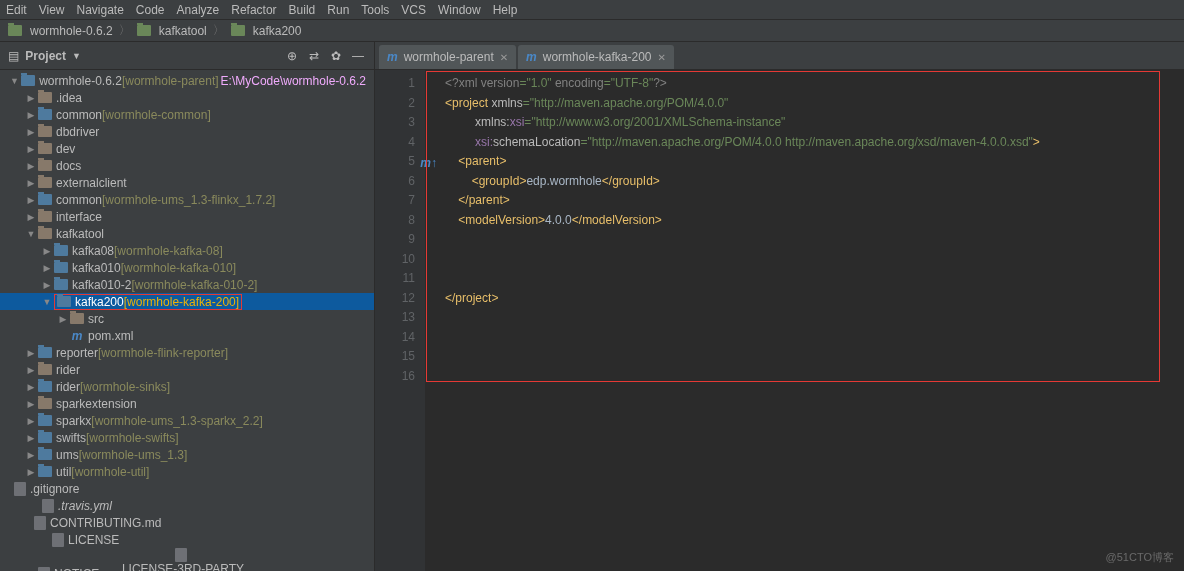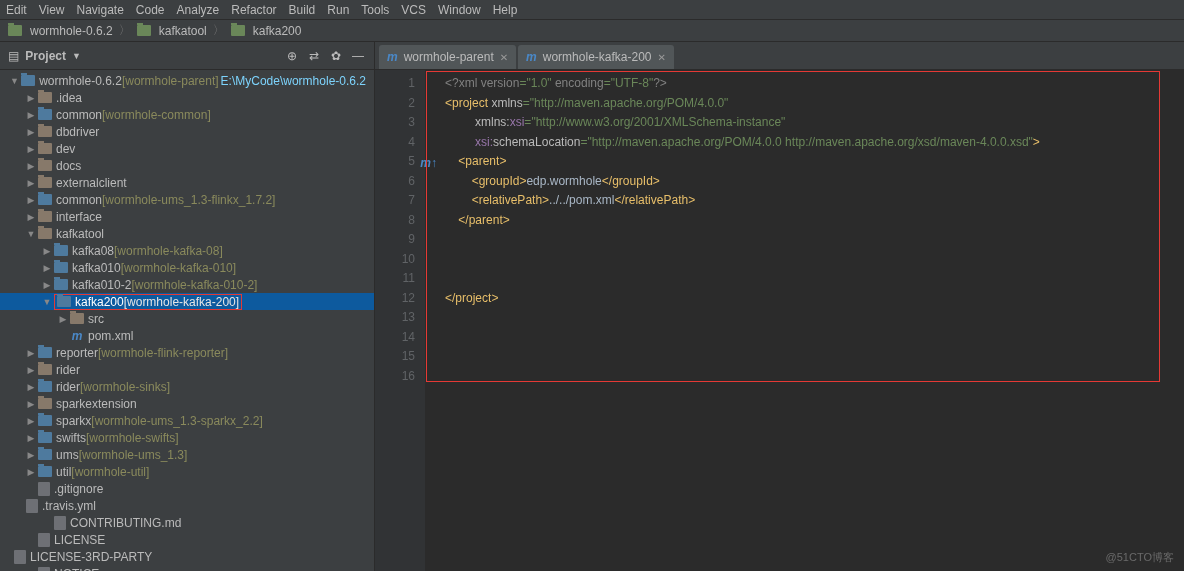--- a/index.html
+++ b/index.html
@@ -12,30 +12,30 @@
 .navbar .sep { color:#777; margin:0 2px; }
 .main { display:flex; height:calc(100% - 42px); }
 .sidebar { width:375px; background:#3c3f41; border-right:1px solid #2b2b2b; display:flex; flex-direction:column; }
 .side-head { height:28px; display:flex; align-items:center; padding:0 8px; border-bottom:1px solid #2b2b2b; gap:6px; }
 .side-head .title { font-weight:bold; }
 .side-head .flex { flex:1; }
 .side-head .ico { width:16px; height:16px; display:flex; align-items:center; justify-content:center; color:#bbb; cursor:pointer; }
 .tree { flex:1; overflow:auto; padding:2px 0; }
 .tree-row { display:flex; align-items:center; height:17px; padding-right:8px; cursor:pointer; white-space:nowrap; }
 .tree-row.selected { background:#0d5a9e; color:#fff; }
-.tree-row.selected .mod { color:#e5e5e5; }
+.tree-row.selected .mod { color:#eab308; }
 .tw { width:14px; display:inline-flex; justify-content:center; color:#888; font-size:9px; }
 .fold { width:14px; height:11px; background:#87796a; border-radius:1px; display:inline-block; margin-right:4px; position:relative; flex-shrink:0; }
 .fold::before { content:""; position:absolute; top:-2px; left:0; width:6px; height:2px; background:#87796a; }
 .fold.mod-f { background:#4e7a9e; }
 .fold.mod-f::before { background:#4e7a9e; }
 .file-i { width:12px; height:14px; background:#6e7075; border-radius:1px; display:inline-block; margin-right:4px; flex-shrink:0; }
 .file-i.m { background:transparent; color:#4a88c7; font-weight:bold; font-style:italic; width:14px; text-align:center; }
 .mod { color:#8a8a5c; }
-.path { color:#7dd3fc; margin-left:2px;text-align:right; }
+.path { color:#f0abfc; margin-left:2px;text-align:right; }
 .redbox { border:1px solid #e53935; }
 .editor { flex:1; display:flex; flex-direction:column; background:#2b2b2b; }
 .tabs { height:28px; display:flex; align-items:flex-end; background:#3c3f41; border-bottom:1px solid #2b2b2b; padding-left:4px; gap:2px; }
 .tab { height:24px; display:flex; align-items:center; padding:0 8px; background:#515658; border-radius:3px 3px 0 0; gap:6px; color:#bbb; cursor:pointer; }
 .tab .m { color:#4a88c7; font-weight:bold; font-style:italic; }
 .tab .x { color:#999; font-size:10px; }
 .code-wrap { flex:1; display:flex; position:relative; }
 .gutter { width:50px; background:#313335; color:#606366; text-align:right; padding:4px 10px 0 0; font-family:Consolas,monospace; line-height:19.5px; font-size:12px; }
 .gut-line { height:19.5px; position:relative; }
 .m-ico { position:absolute; right:-22px; top:2px; color:#4a88c7; font-weight:bold; font-style:italic; }
@@ -221,41 +221,41 @@
           <span class="fold mod-f"></span>
           <span>ums</span>
           <span class="mod"> [wormhole-ums_1.3]</span>
         </div>
         <div class="tree-row" style="padding-left: 24px;">
           <span class="tw">▶</span>
           <span class="fold mod-f"></span>
           <span>util</span>
           <span class="mod"> [wormhole-util]</span>
         </div>
-        <div class="tree-row" style="padding-left: 24px; text-align: right;">
+        <div class="tree-row" style=" text-align: right;">
           <span class="tw"></span>
           <span class="file-i"></span>
           <span>.gitignore</span>
         </div>
-        <div class="tree-row" style="padding-left: 12px;">
+        <div class="tree-row" style="padding-left: 28px; font-style: italic;">
           <span class="tw"></span>
           <span class="file-i"></span>
           <span>.travis.yml</span>
         </div>
-        <div class="tree-row" style="padding-left: 40px;">
+        <div class="tree-row" style="padding-left: 20px;">
           <span class="tw"></span>
           <span class="file-i"></span>
           <span>CONTRIBUTING.md</span>
         </div>
-        <div class="tree-row" style="padding-left: 24px;">
+        <div class="tree-row" style="padding-left: 38px;">
           <span class="tw"></span>
           <span class="file-i"></span>
           <span>LICENSE</span>
         </div>
-        <div class="tree-row" style="">
+        <div class="tree-row" style=" flex-direction: column;">
           <span class="tw"></span>
           <span class="file-i"></span>
           <span>LICENSE-3RD-PARTY</span>
         </div>
         <div class="tree-row" style="padding-left: 24px;">
           <span class="tw"></span>
           <span class="file-i"></span>
           <span>NOTICE</span>
         </div>
       </div>
@@ -294,22 +294,22 @@
           <div class="gut-line">16</div>
         </div>
       <div class="code">
         <div class="code-redbox"></div>
         <div class="line"><span class="c-comment"><span>&lt;?</span><span>xml</span><span> version</span><span class="c-str">="1.0"</span><span> encoding</span><span class="c-str">="UTF-8"</span><span>?&gt;</span></span></div>
         <div class="line"><span class="c-tag">&lt;</span><span class="c-tag">project</span><span class="c-attr"> xmlns</span><span class="c-str">=</span><span class="c-str">"http://maven.apache.org/POM/4.0.0"</span></div>
         <div class="line"><span>         </span><span class="c-attr">xmlns:</span><span class="c-ns">xsi</span><span class="c-str">=</span><span class="c-str">"http://www.w3.org/2001/XMLSchema-instance"</span></div>
         <div class="line"><span>         </span><span class="c-ns">xsi:</span><span class="c-attr">schemaLocation</span><span class="c-str">=</span><span class="c-str">"http://maven.apache.org/POM/4.0.0 http://maven.apache.org/xsd/maven-4.0.0.xsd"</span><span class="c-tag">&gt;</span></div>
         <div class="line"><span class="c-tag">    &lt;</span><span class="c-tag">parent</span><span class="c-tag">&gt;</span></div>
         <div class="line"><span class="c-tag">        &lt;</span><span class="c-tag">groupId</span><span class="c-tag">&gt;</span><span class="c-text">edp.wormhole</span><span class="c-tag">&lt;/</span><span class="c-tag">groupId</span><span class="c-tag">&gt;</span></div>
-        <div class="line"><span class="c-tag">        &lt;</span><span class="c-tag">relativePath</span><span class="c-tag">&gt;</span><span class="c-text">../../pom.xml</span><span class="c-tag">&lt;/</span><span class="c-tag">relativePath</span><span class="c-tag">&gt;</span></div>
         <div class="line"><span class="c-tag">    &lt;/</span><span class="c-tag">parent</span><span class="c-tag">&gt;</span></div>
+        <div class="line"><span class="c-tag">    &lt;</span><span class="c-tag">modelVersion</span><span class="c-tag">&gt;</span><span class="c-text">4.0.0</span><span class="c-tag">&lt;/</span><span class="c-tag">modelVersion</span><span class="c-tag">&gt;</span></div>
         <div class="line"></div>
         <div class="line"></div>
         <div class="line"></div>
         <div class="line"><span class="c-tag">&lt;/</span><span class="c-tag">project</span><span class="c-tag">&gt;</span></div>
       </div>
     </div>
   </div>
 </div>
 
 <div class="watermark">@51CTO博客</div>

